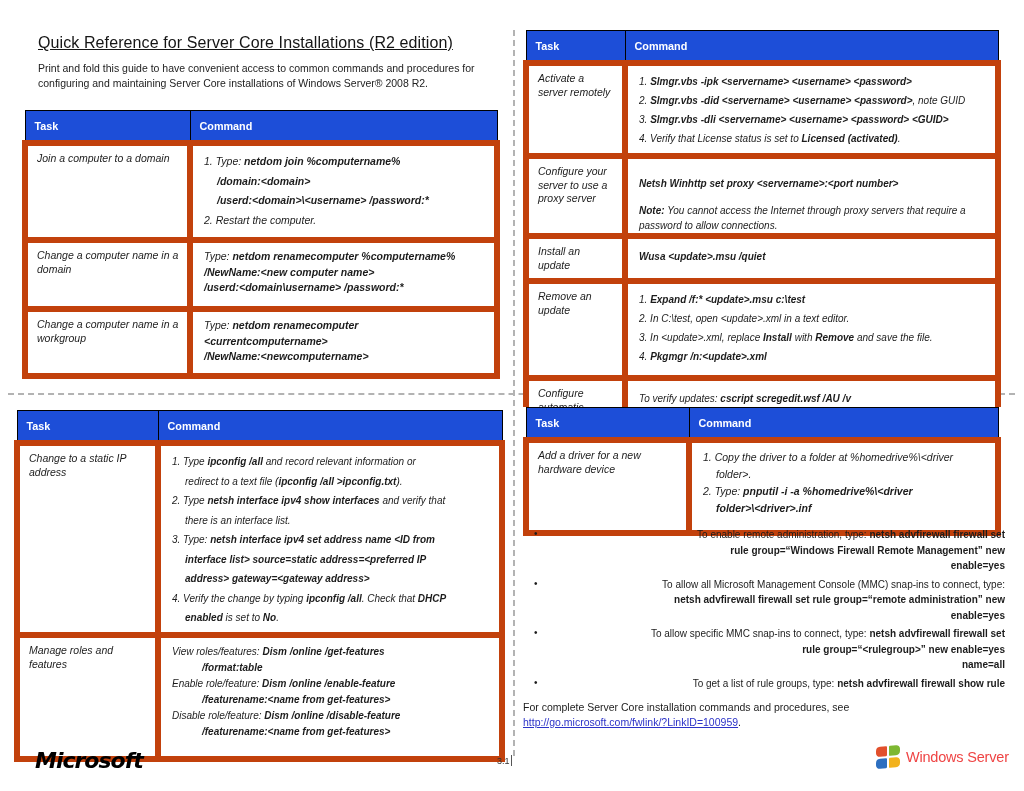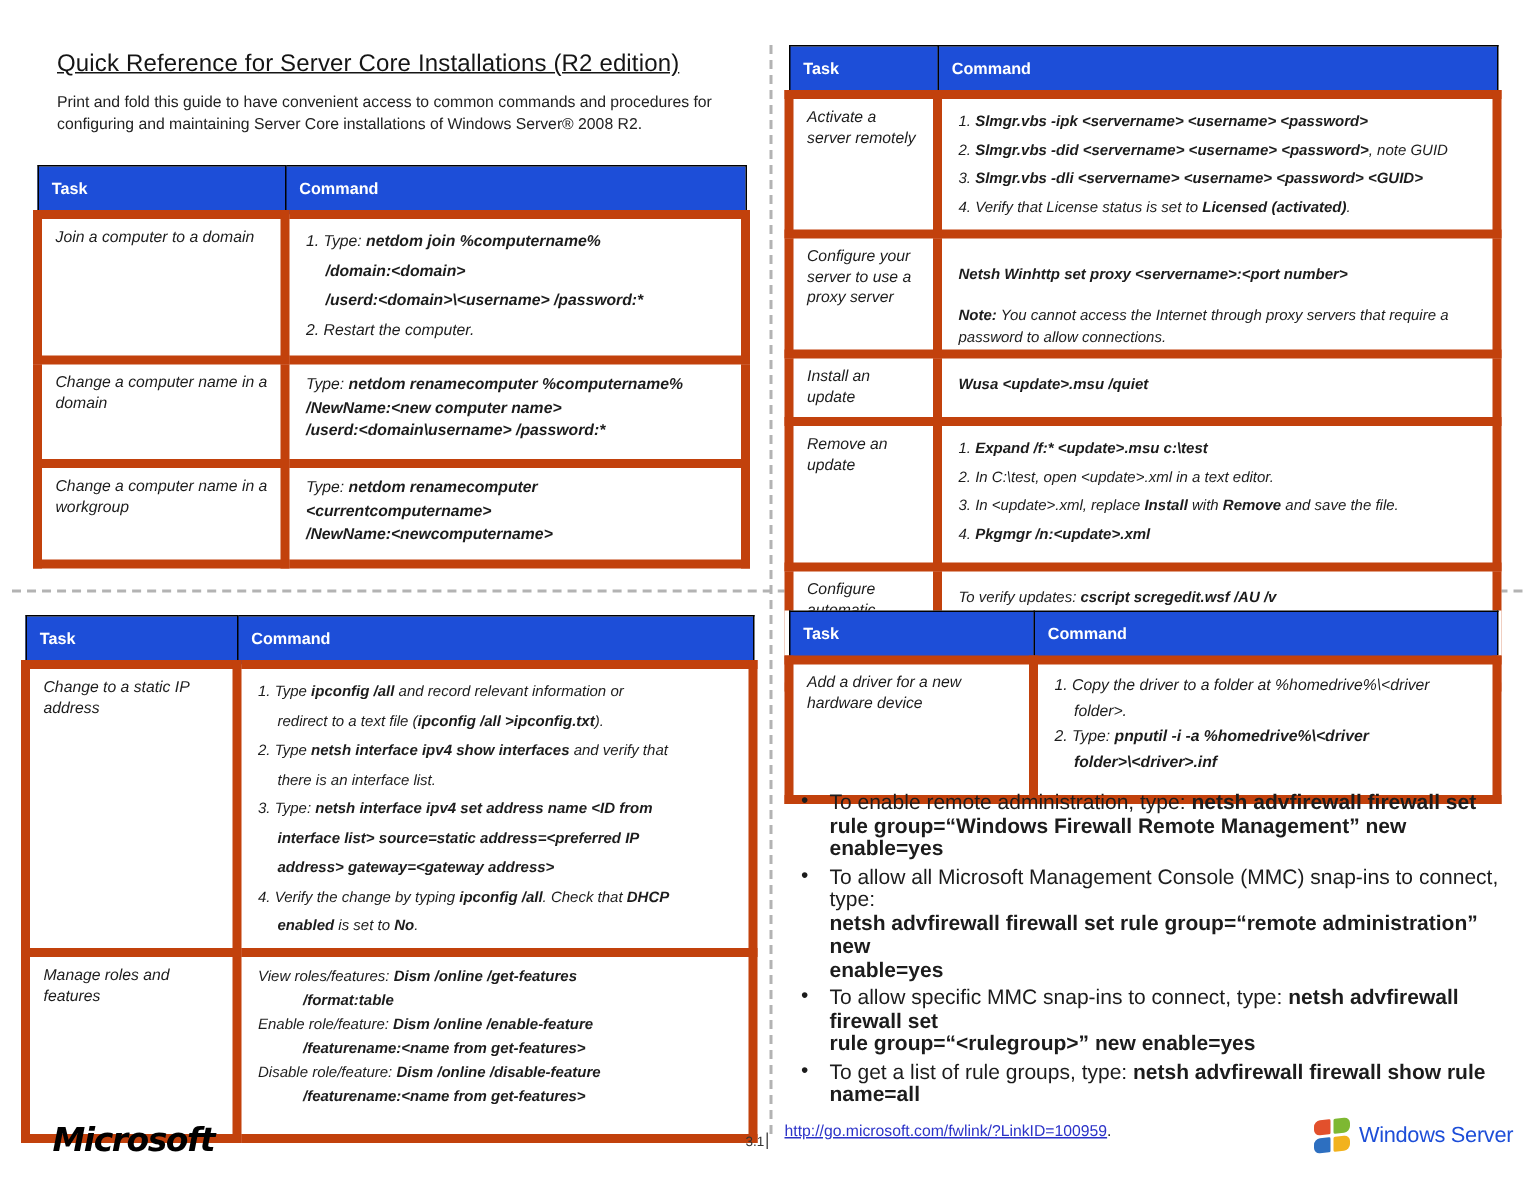--- a/index.html
+++ b/index.html
@@ -60,21 +60,21 @@
 
   
   .q-br{left:523px;top:407px;width:478px;}
   .q-br th{height:26px;}
   .q-br .ln{line-height:17px;}
   .q-br .r1 td{height:81px;}
 
   
   .fw{position:absolute;left:523px;top:524px;width:482px;}
   .fw h2{font-size:11.5px;font-weight:bold;margin:0 0 8px;color:#111;}
-  .fw .bullets .ln{line-height:15.5px;font-size:14px;}
+  .fw .bullets .ln{line-height:15.5px;font-size:10px;text-align:right;}
   .fw .bullets .ln.bullet{margin-top:3px;}
   .bullet{padding-left:30px;position:relative;}
   .bullet::before{content:"\2022";position:absolute;left:11px;top:-1px;}
   .fw .note{margin-top:9px;font-size:10.5px;}
   .fw .note .ln{line-height:15px;}
   .link{color:#2b32c8;text-decoration:underline;cursor:pointer;}
 
   
   .mslogo{
     position:absolute;left:35px;top:748px;font-size:22px;font-weight:bold;font-style:italic;
@@ -82,21 +82,21 @@
   }
   .pageno{position:absolute;left:497px;top:755px;font-size:9px;color:#333;}
   .caret{display:inline-block;width:1px;height:11px;background:#555;margin-left:1px;vertical-align:-2px;}
   .wslogo{position:absolute;left:876px;top:746px;display:flex;align-items:center;gap:6px;}
   .winflag{display:grid;grid-template-columns:11px 11px;grid-template-rows:10px 10px;gap:2px;transform:skewY(-6deg);}
   .fq{display:block;border-radius:2px;}
   .f1{background:#e2502c;border-radius:4px 1px 1px 4px;}
   .f2{background:#7eb832;border-radius:1px 4px 4px 1px;}
   .f3{background:#2d6fc0;border-radius:4px 1px 1px 4px;}
   .f4{background:#f2b21d;border-radius:1px 4px 4px 1px;}
-  .wstext{font-size:14.5px;color:#1d4ed8;letter-spacing:-.2px;}
+  .wstext{font-size:14.5px;color:#ef4444;letter-spacing:-.2px;}
 </style>
 </head>
 <body>
 
 <div class="page">
 
   <div class="vfold"></div>
   <div class="hfold"></div>
 
   <div class="intro">
@@ -257,24 +257,25 @@
   <div class="fw">
     <div class="bullets">
         <div class="ln bullet"><span>To enable remote administration, type: </span><span class="b">netsh advfirewall firewall set</span></div>
         <div class="ln ind2"><span class="b">rule group=“Windows Firewall Remote Management” new</span></div>
         <div class="ln ind2"><span class="b">enable=yes</span></div>
         <div class="ln bullet"><span>To allow all Microsoft Management Console (MMC) snap-ins to connect, type:</span></div>
         <div class="ln ind2"><span class="b">netsh advfirewall firewall set rule group=“remote administration” new</span></div>
         <div class="ln ind2"><span class="b">enable=yes</span></div>
         <div class="ln bullet"><span>To allow specific MMC snap-ins to connect, type: </span><span class="b">netsh advfirewall firewall set</span></div>
         <div class="ln ind2"><span class="b">rule group=“&lt;rulegroup&gt;” new enable=yes</span></div>
+        <div class="ln ind2"><span class="b">name=all</span></div>
         <div class="ln bullet"><span>To get a list of rule groups, type: </span><span class="b">netsh advfirewall firewall show rule</span></div>
-        <div class="ln ind2"><span class="b">name=all</span></div>
       </div>
     <div class="note">
+        <div class="ln"><span>For complete Server Core installation commands and procedures, see</span></div>
         <div class="ln"><a class="link">http://go.microsoft.com/fwlink/?LinkID=100959</a><span>.</span></div>
       </div>
   </div>
 
   <div class="mslogo">Microsoft</div>
   <div class="pageno">
     <span>3.1</span><span class="caret"></span>
   </div>
   <div class="wslogo">
     <span class="winflag">

